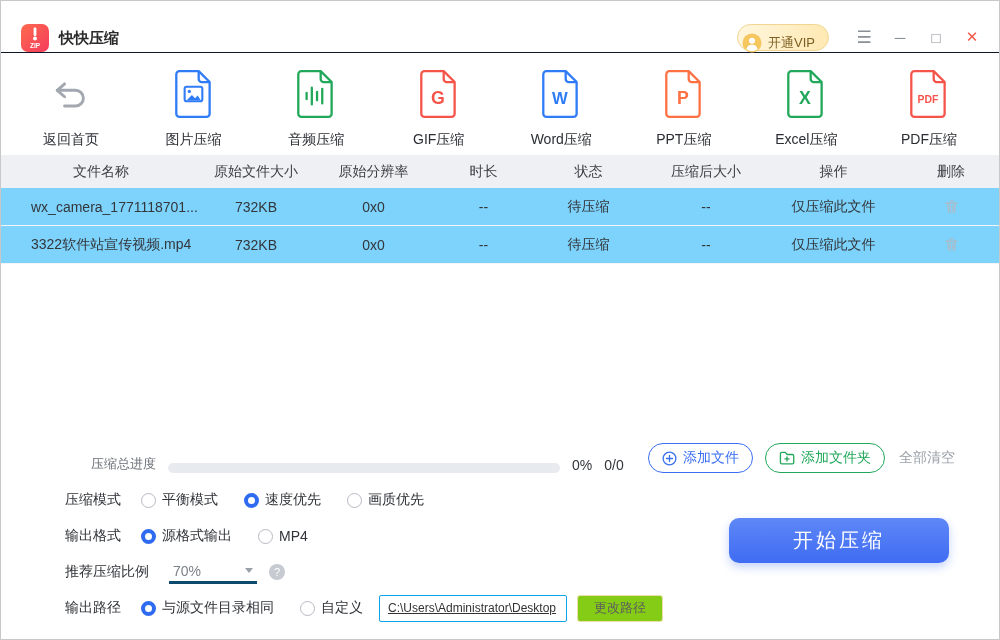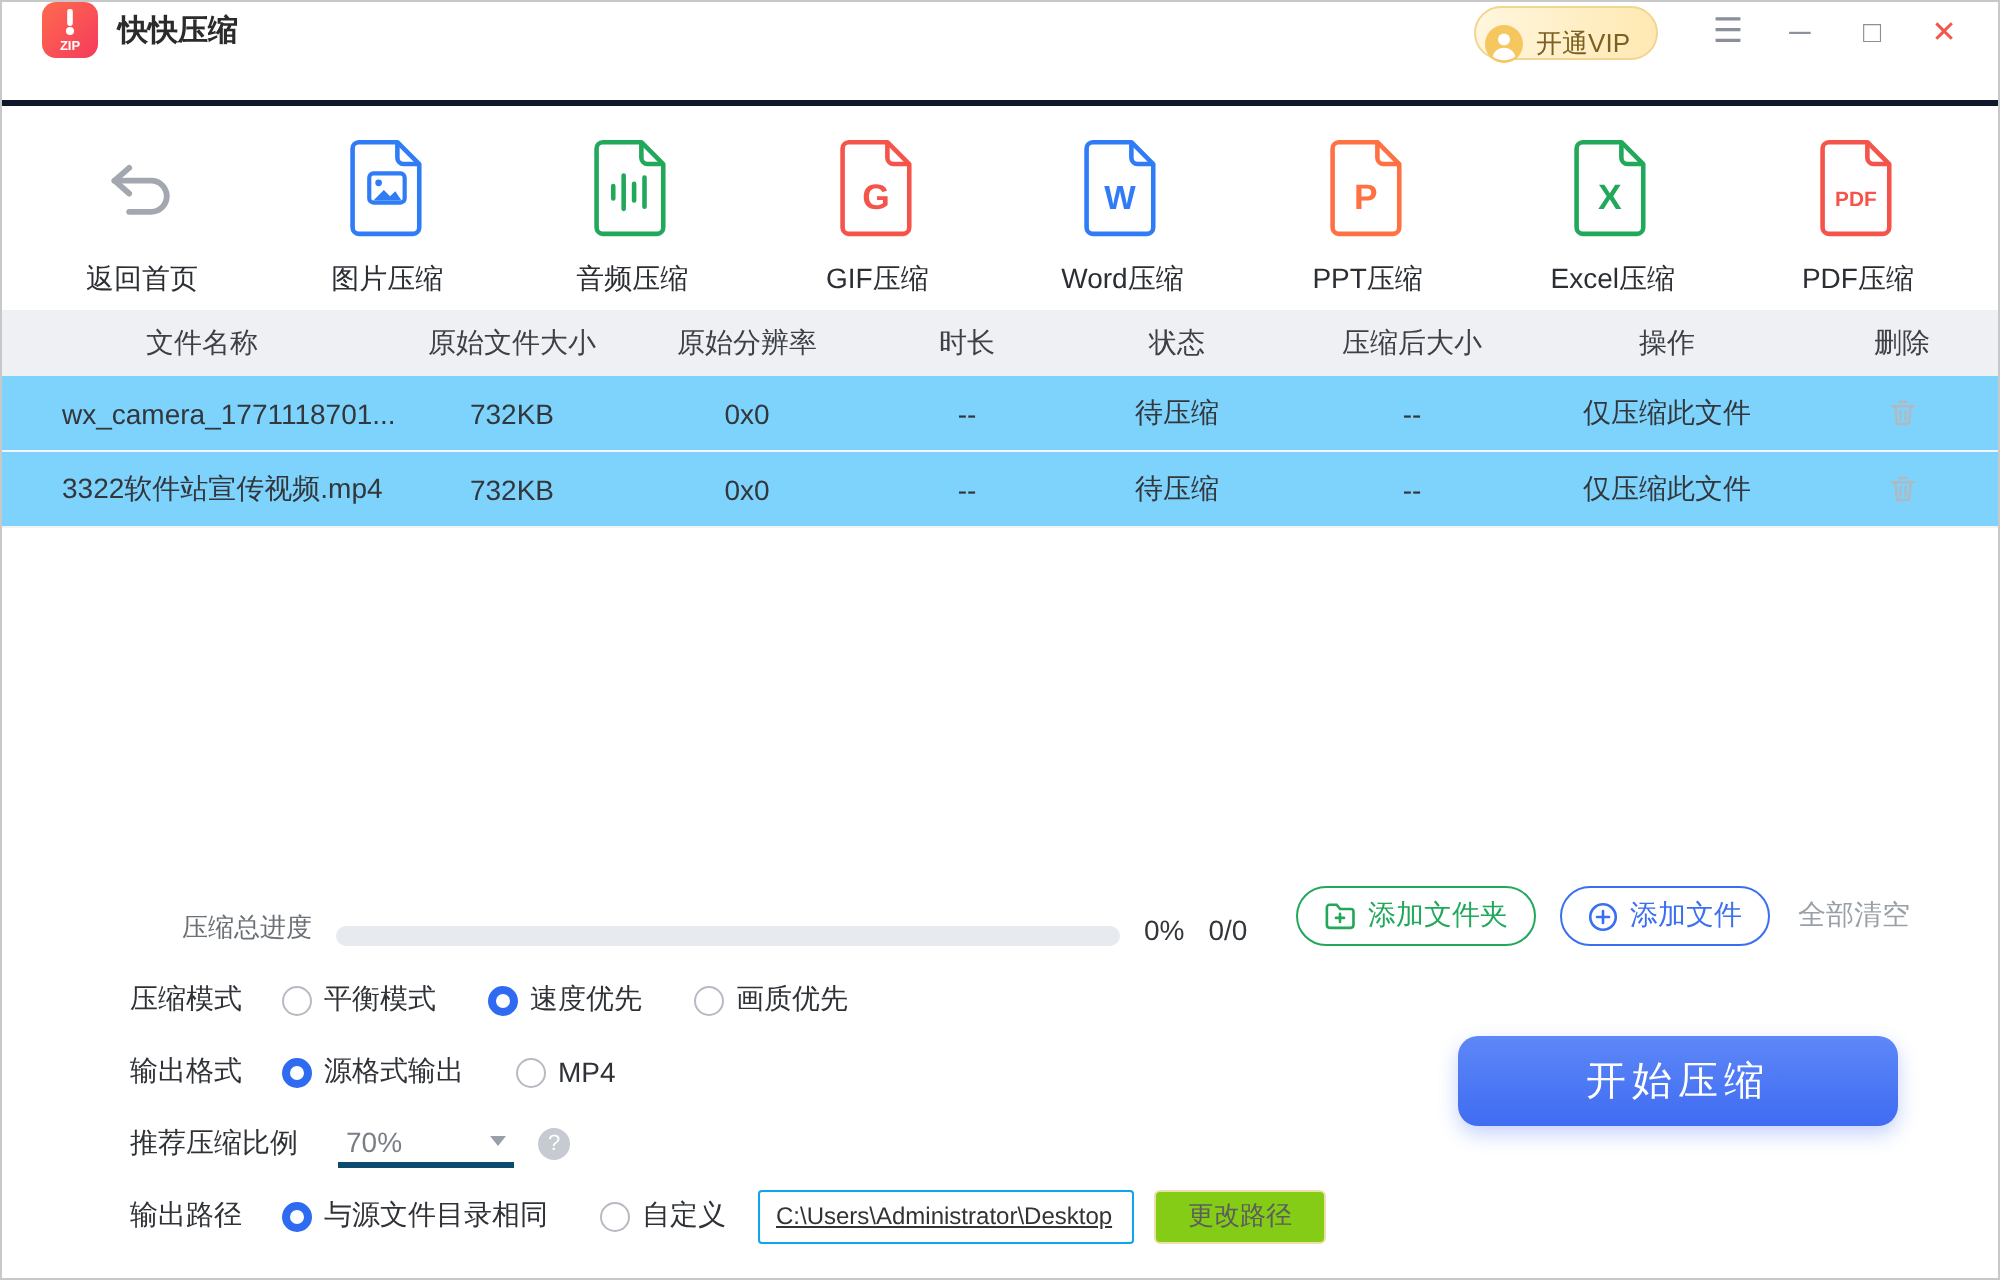--- a/index.html
+++ b/index.html
@@ -2,23 +2,23 @@
 <html><head>
 <meta charset="utf-8">
 <style>
   * { margin:0; padding:0; box-sizing:border-box; }
   html,body { background:#d9d9d9; }
   body { font-family:"Liberation Sans","DejaVu Sans",sans-serif; }
   .window { width:1000px; height:640px; background:#fff; border:1px solid #c8c8c8;
             display:flex; flex-direction:column; overflow:hidden; position:relative; }
 
   
-  .titlebar { height:52px; flex:0 0 52px; display:flex; align-items:flex-start;
+  .titlebar { height:52px; flex:0 0 52px; display:flex; align-items:flex-end;
               justify-content:space-between; padding:0 12px 0 20px;
-              border-bottom:3px solid #0f172a; box-shadow:0 1px 3px rgba(0,0,0,.04);gap:20px; }
+              border-bottom:1px solid #0f172a; box-shadow:0 1px 3px rgba(0,0,0,.04);gap:20px; }
   .app-id { display:flex; align-items:center; gap:10px; }
   .app-title { font-size:15px; font-weight:bold; color:#2b2b2b; }
   .titlebar-right { display:flex; align-items:center; gap:6px; }
   .vip-badge { display:flex; align-items:center; gap:6px; height:27px;
                background:linear-gradient(90deg,#fff6dd,#ffe9b3); border:1px solid #f3d globalization;
                border:1px solid #f1d590; border-radius:14px; padding:12px 13px 0 4px;
                color:#7c5f22; font-size:13px; cursor:pointer; margin-right:14px; }
   .winbtn { width:30px; height:30px; display:flex; align-items:center; justify-content:center;
             color:#8a8f98; font-size:15px; cursor:pointer; }
   .winbtn.menu { font-size:17px; }
@@ -277,38 +277,38 @@
   <div class="spacer"></div>
 
   <div class="progress-row">
     <span class="progress-label">压缩总进度</span>
     <div class="track">
         <div class="fill"></div>
       </div>
     <span class="pct">0%</span>
     <span class="cnt">0/0</span>
     <div class="prog-actions">
+      <button class="pill blue">
+        <span style="display:inline-flex;">
+          <svg viewBox="0 0 16 16" width="15" height="15">
+            <circle cx="8" cy="8" r="6.8" fill="none" stroke="#3a6ff2" stroke-width="1.4"></circle>
+            <path d="M8 4.8 v6.4 M4.8 8 h6.4" stroke="#3a6ff2" stroke-width="1.4" stroke-linecap="round"></path>
+          </svg>
+        </span>
+        <span>添加文件</span>
+      </button>
       <button class="pill green">
         <span style="display:inline-flex;">
           <svg viewBox="0 0 18 16" width="16" height="14">
             <path d="M1.5 3.2 a1.6 1.6 0 0 1 1.6 -1.6 h4 l2 2.4 h6 a1.6 1.6 0 0 1 1.6 1.6 v7.6 a1.6 1.6 0 0 1 -1.6 1.6 h-12 a1.6 1.6 0 0 1 -1.6 -1.6 z" fill="none" stroke="#21a85a" stroke-width="1.5"></path>
             <path d="M9 6.8 v4.6 M6.7 9.1 h4.6" stroke="#21a85a" stroke-width="1.5" stroke-linecap="round"></path>
           </svg>
         </span>
         <span>添加文件夹</span>
       </button>
-      <button class="pill blue">
-        <span style="display:inline-flex;">
-          <svg viewBox="0 0 16 16" width="15" height="15">
-            <circle cx="8" cy="8" r="6.8" fill="none" stroke="#3a6ff2" stroke-width="1.4"></circle>
-            <path d="M8 4.8 v6.4 M4.8 8 h6.4" stroke="#3a6ff2" stroke-width="1.4" stroke-linecap="round"></path>
-          </svg>
-        </span>
-        <span>添加文件</span>
-      </button>
       <span class="clear-all">全部清空</span>
     </div>
   </div>
 
   <div class="settings">
 
     <div class="srow">
       <span class="slabel">压缩模式</span>
       <span class="radio">
         <span class="dot"></span>

